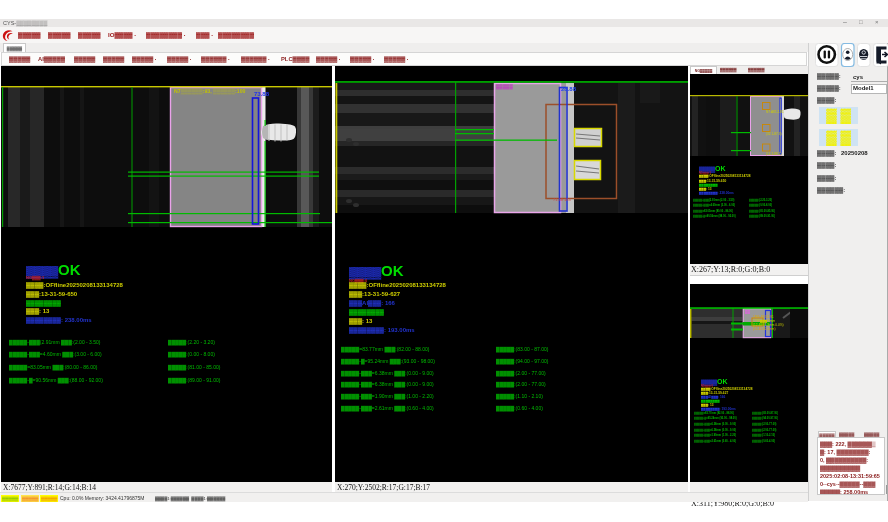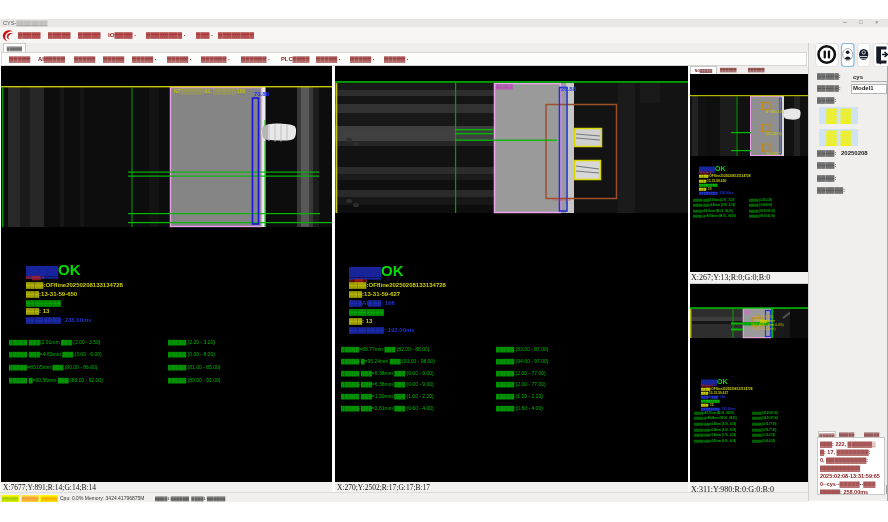--- a/index.html
+++ b/index.html
@@ -219,21 +219,21 @@
 <span class="abs tb m2" style="left:9px;top:117px">▓▓▓▓▓▓▓▓: 238.00ms</span>
 <span class="abs meas m3" style="left:3px;top:124.5px">▓▓▓▓▓-▓▓▓(2.91mm (2.00 - 3.50)</span>
 <span class="abs meas m3" style="left:59px;top:124.5px">▓▓▓▓▓:(2.20-3.20)</span>
 <span class="abs meas m3" style="left:3px;top:130px">▓▓▓▓▓-▓▓▓=4.60mm (3.00 - 6.00)</span>
 <span class="abs meas m3" style="left:59px;top:130px">▓▓▓▓▓:(0.00-8.00)</span>
 <span class="abs meas m3" style="left:3px;top:135.6px">▓▓▓▓▓=83.05mm (80.00 - 86.00)</span>
 <span class="abs meas m3" style="left:59px;top:135.6px">▓▓▓▓▓:(81.00-85.00)</span>
 <span class="abs meas m3" style="left:3px;top:141.2px">▓▓▓▓▓-▓=90.56mm (88.00 - 92.00)</span>
 <span class="abs meas m3" style="left:59px;top:141.2px">▓▓▓▓▓:(89.00-91.00)</span>
 </div>
-<div class="abs lbl" style="left:690px;top:272px;width:118px;height:11px">
+<div class="abs lbl" style="left:690px;top:264px;width:118px;height:11px">
     <span class="coord abs" style="left:1px;top:1px;font-size:8px">X:267;Y:13;R:0;G:0;B:0</span>
   </div>
 <div class="abs" id="pS2">
 <svg width="118" height="198" viewBox="0 0 118 198" class="abs" style="left:0;top:0">
       <rect x="1.5" y="24.5" width="98" height="29.5" fill="#2e2e2e"></rect>
       <rect x="1.5" y="33" width="51" height="4" fill="#3e3e3e"></rect>
       <rect x="1.5" y="37" width="51" height="3" fill="#161616"></rect>
       <rect x="0" y="25" width="1.5" height="29" fill="#b8b800"></rect>
       <rect x="53" y="24.5" width="28" height="29.5" fill="#9a9a9a"></rect>
       <rect x="53.2" y="24.7" width="27.6" height="29" fill="none" stroke="#eaa6ea" stroke-width="1"></rect>
@@ -269,21 +269,21 @@
 <span class="abs meas m3" style="left:4px;top:138.9px">▓▓▓▓▓-▓▓▓=6.38mm (0.00 - 9.00)</span>
 <span class="abs meas m3" style="left:62px;top:138.9px">▓▓▓▓▓:(2.00-77.00)</span>
 <span class="abs meas m3" style="left:4px;top:144.6px">▓▓▓▓▓-▓▓▓=6.38mm (0.00 - 9.00)</span>
 <span class="abs meas m3" style="left:62px;top:144.6px">▓▓▓▓▓:(2.00-77.00)</span>
 <span class="abs meas m3" style="left:4px;top:150.3px">▓▓▓▓▓-▓▓▓=1.90mm (1.00 - 2.20)</span>
 <span class="abs meas m3" style="left:62px;top:150.3px">▓▓▓▓▓:(1.10-2.10)</span>
 <span class="abs meas m3" style="left:4px;top:156px">▓▓▓▓▓-▓▓▓=2.61mm (0.60 - 4.00)</span>
 <span class="abs meas m3" style="left:62px;top:156px">▓▓▓▓▓:(0.60-4.00)</span>
 </div>
 <div class="abs lbl" style="left:690px;top:482px;width:118px;height:10px">
-    <span class="coord abs" style="left:1px;top:3px;font-size:8px">X:311;Y:980;R:0;G:0;B:0</span>
+    <span class="coord abs" style="left:1px;top:17px;font-size:8px">X:311;Y:980;R:0;G:0;B:0</span>
   </div>
 <div class="abs" id="pR">
 <svg width="80" height="458" viewBox="0 0 80 458" class="abs" style="left:0;top:0">
 <rect x="6.5" y="0.5" width="22.5" height="23" rx="3" fill="#fff" stroke="#e2e2e2"></rect>
 <rect x="32.5" y="0.5" width="12.5" height="23" rx="3" fill="#fff" stroke="#85bbe2" stroke-width="1.2"></rect>
 <rect x="48.5" y="0.5" width="12.5" height="23" rx="3" fill="#fff" stroke="#e2e2e2"></rect>
 <rect x="64.5" y="0.5" width="15" height="23" rx="3" fill="#fff" stroke="#e2e2e2"></rect>
 <circle cx="17.7" cy="11.5" r="8.2" fill="none" stroke="#111" stroke-width="2.6"></circle>
 <rect x="14.6" y="7.5" width="2.3" height="8" rx="1" fill="#111"></rect>
 <rect x="18.8" y="7.5" width="2.3" height="8" rx="1" fill="#111"></rect>

